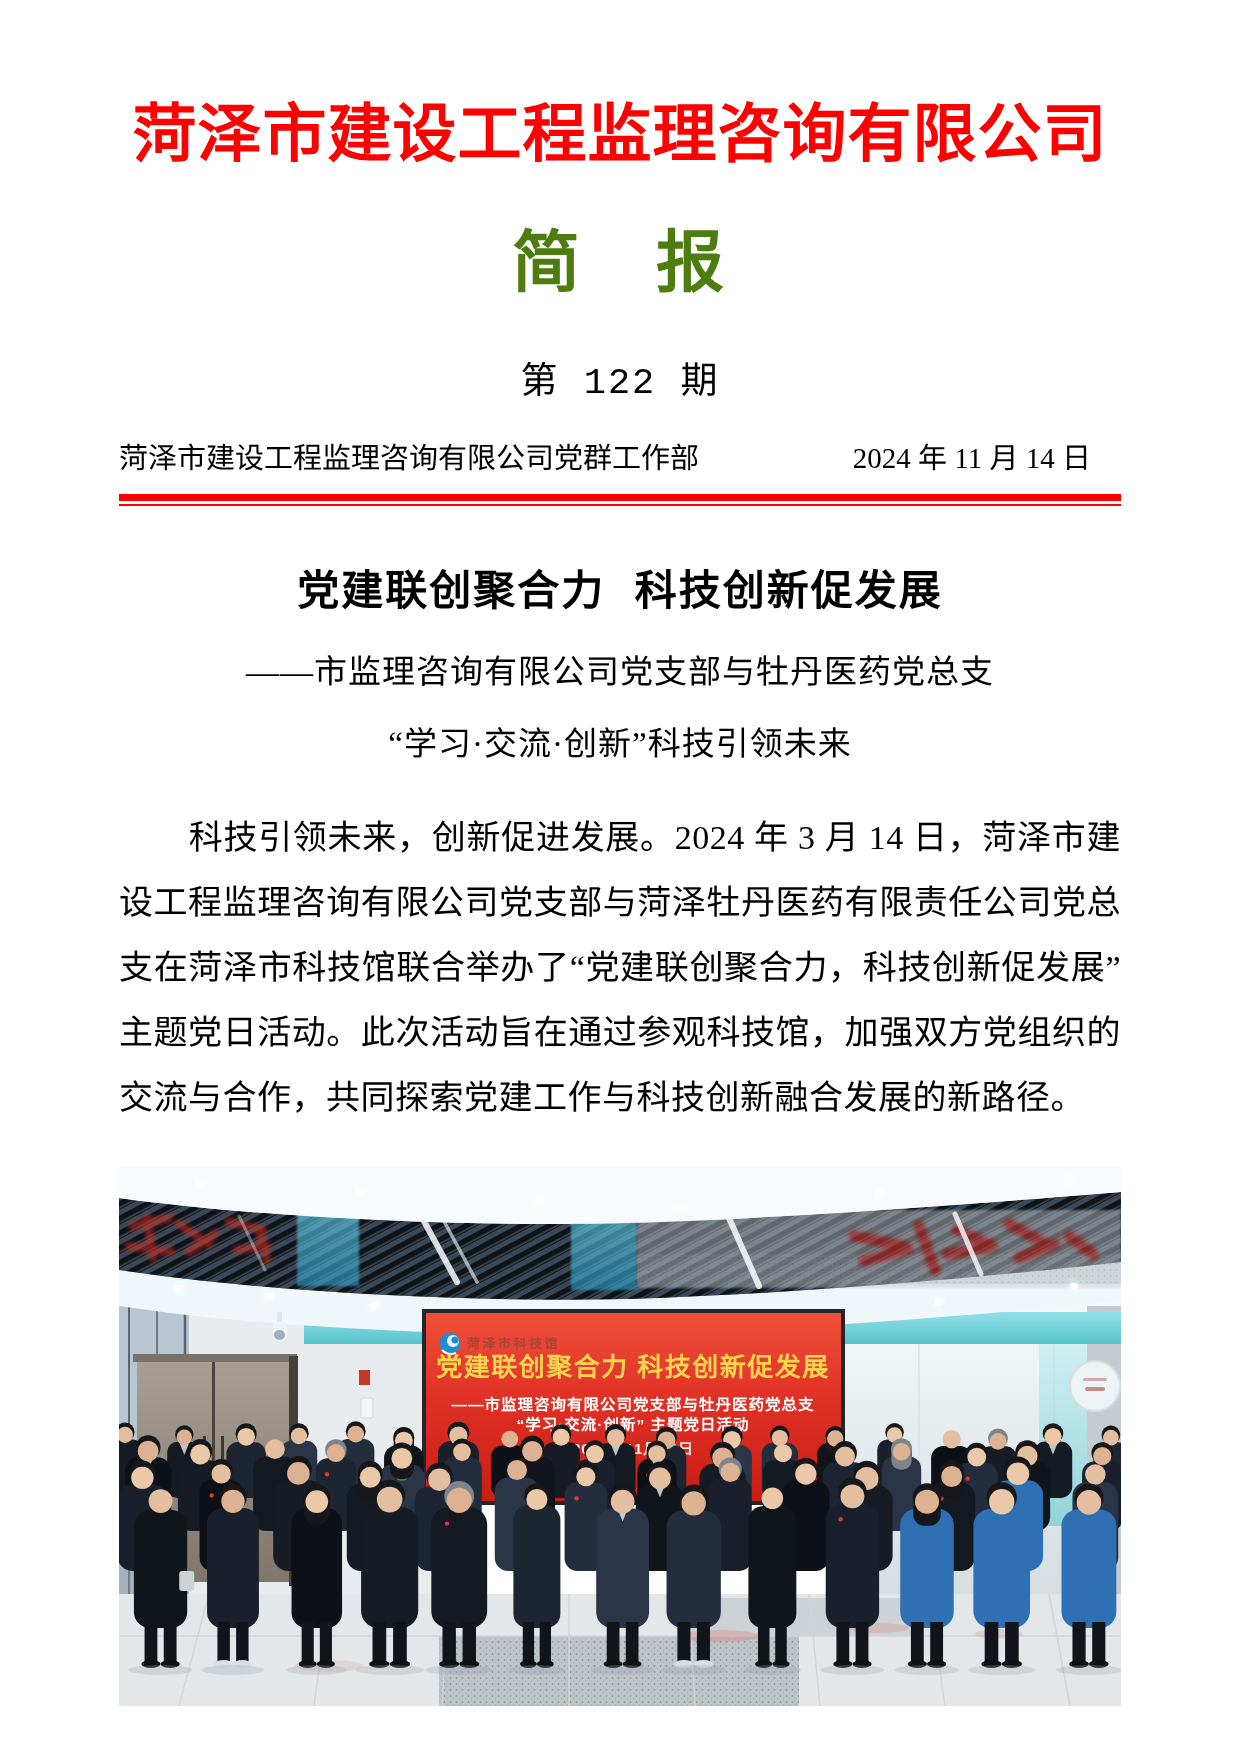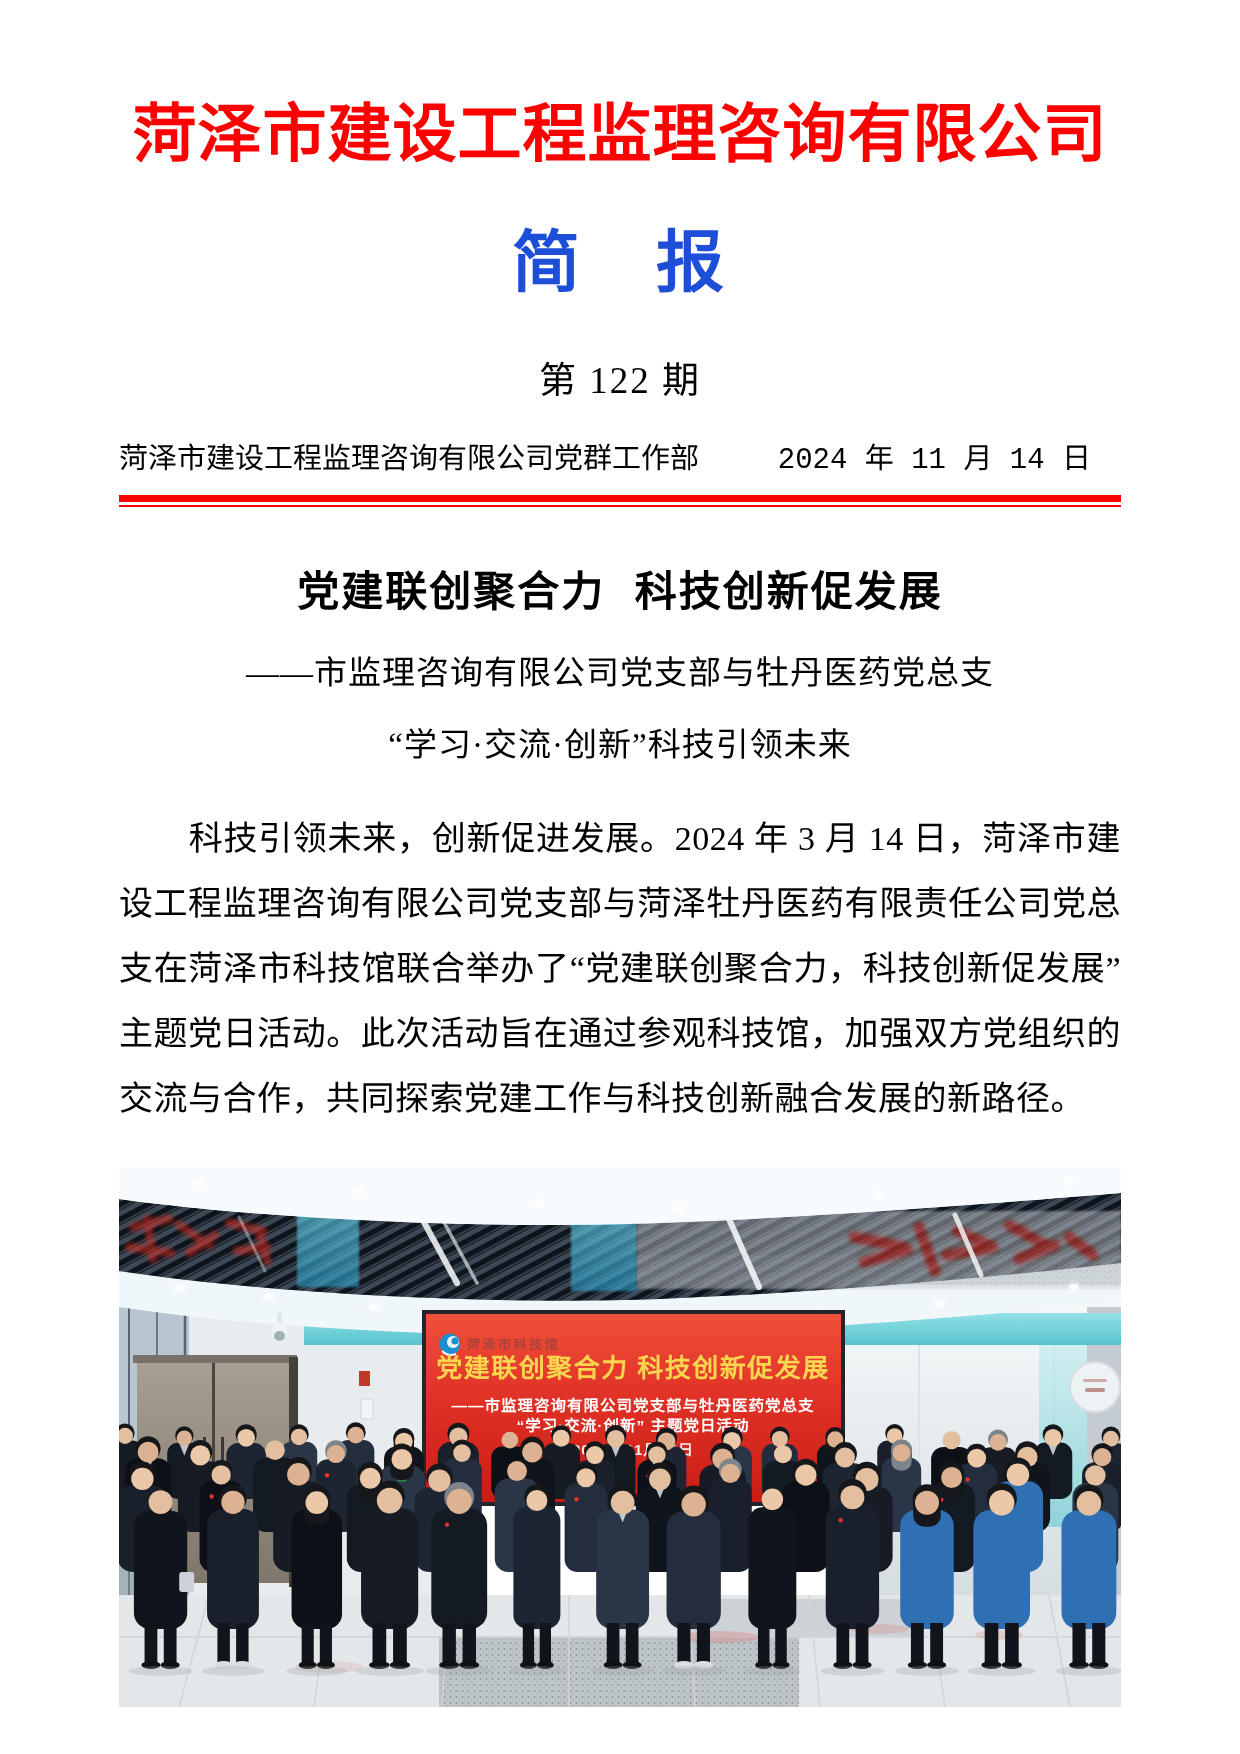--- a/index.html
+++ b/index.html
@@ -1,23 +1,23 @@
 <!DOCTYPE html>
 <html lang="zh-CN"><head>
 <meta charset="utf-8">
 <style>
   html,body{margin:0;padding:0;background:#ffffff;}
   .page{width:1140px;height:1754px;margin:13px auto;background:#ffffff;position:relative;overflow:hidden;
         font-family:"Liberation Serif","DejaVu Serif",serif;color:#000;}
   .company{padding-top:86px;font-size:64px;font-weight:bold;color:#fe0000;text-align:center;
            letter-spacing:1px;line-height:1.12;}
-  .bulletin{margin-top:36px;font-size:68px;font-weight:bold;color:#1d4ed8;text-align:center;letter-spacing:4px;}
-  .issue{margin-top:44px;font-size:37px;text-align:center;letter-spacing:2px;}
+  .bulletin{margin-top:36px;font-size:68px;font-weight:bold;color:#4d7c0f;text-align:center;letter-spacing:4px;}
+  .issue{margin-top:44px;font-size:37px;text-align:center;letter-spacing:2px;font-family:Liberation Mono, monospace;}
   .pubrow{width:1002px;margin:30px auto 0;display:flex;justify-content:space-between;align-items:baseline;
-          font-size:29px;font-family:Liberation Mono, monospace;}
+          font-size:29px;}
   .pubrow .date{margin-right:30px;}
   .rule{width:1002px;margin:18px auto 0;}
   .rule .thick{height:7px;background:#fe0000;}
   .rule .thin{height:2px;background:#fe0000;margin-top:3px;}
   .art-title{margin-top:50px;font-size:42px;font-weight:bold;text-align:center;
              font-family:"Liberation Sans","DejaVu Sans",sans-serif;letter-spacing:2px;word-spacing:16px;}
   .sub{font-size:33px;text-align:center;letter-spacing:1px;}
   .sub1{margin-top:28px;}
   .sub2{margin-top:24px;}
   .body-par{width:1002px;margin:40px auto 0;font-size:34px;line-height:65px;text-align:justify;

